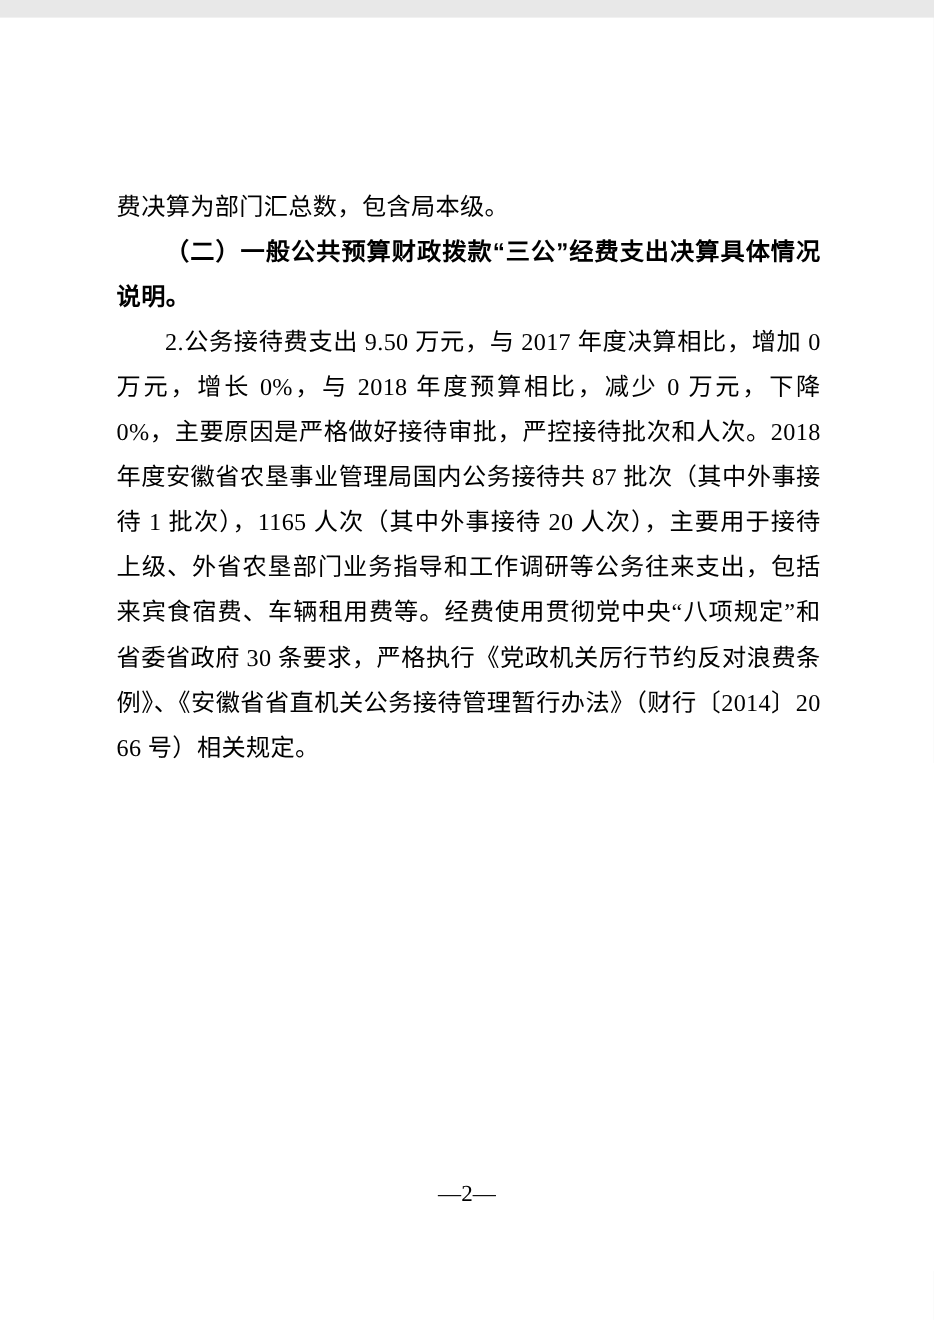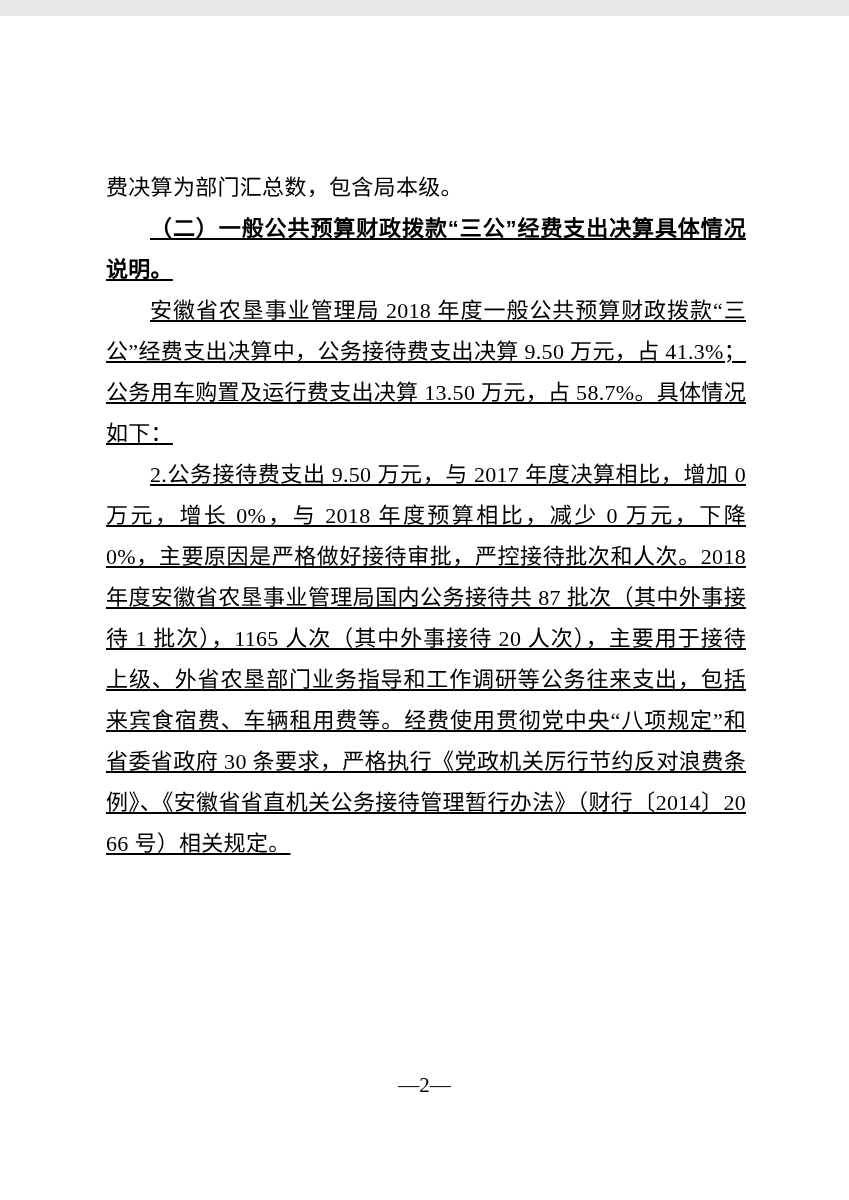--- a/index.html
+++ b/index.html
@@ -24,21 +24,21 @@
     width: 640px;
   }
   .doc-body p {
     font-size: 22px;
     line-height: 41px;
     text-align: justify;
     text-justify: inter-ideograph;
     letter-spacing: 0.3px;
     word-break: break-all;
   }
-  .indent { text-indent: 2em; text-decoration: underline; }
+  .indent { text-indent: 2em; }
   .heading {
     font-weight: 700;
     font-family: "Liberation Sans", "DejaVu Sans", sans-serif;
   }
   .page-number {
     position: absolute;
     left: 0;
     top: 1054px;
     width: 849px;
     text-align: center;
@@ -48,17 +48,16 @@
     font-family: "Liberation Serif", "DejaVu Serif", serif;
   }
 </style>
 </head>
 <body>
 
 <div class="page">
   <div class="doc-body">
     <p>费决算为部门汇总数，包含局本级。</p>
     <p class="heading indent">（二）一般公共预算财政拨款“三公”经费支出决算具体情况说明。</p>
-    <p class="indent">安徽省农垦事业管理局 2018 年度一般公共预算财政拨款“三公”经费支出决算中，公务接待费支出决算 9.50 万元，占 41.3%；公务用车购置及运行费支出决算 13.50 万元，占 58.7%。具体情况如下：</p>
     <p class="indent">2.公务接待费支出 9.50 万元，与 2017 年度决算相比，增加 0 万元，增长 0%，与 2018 年度预算相比，减少 0 万元，下降 0%，主要原因是严格做好接待审批，严控接待批次和人次。2018 年度安徽省农垦事业管理局国内公务接待共 87 批次（其中外事接待 1 批次），1165 人次（其中外事接待 20 人次），主要用于接待上级、外省农垦部门业务指导和工作调研等公务往来支出，包括来宾食宿费、车辆租用费等。经费使用贯彻党中央“八项规定”和省委省政府 30 条要求，严格执行《党政机关厉行节约反对浪费条例》、《安徽省省直机关公务接待管理暂行办法》（财行〔2014〕2066 号）相关规定。</p>
   </div>
   <div class="page-number">—2—</div>
 </div>
 
 </body></html>

